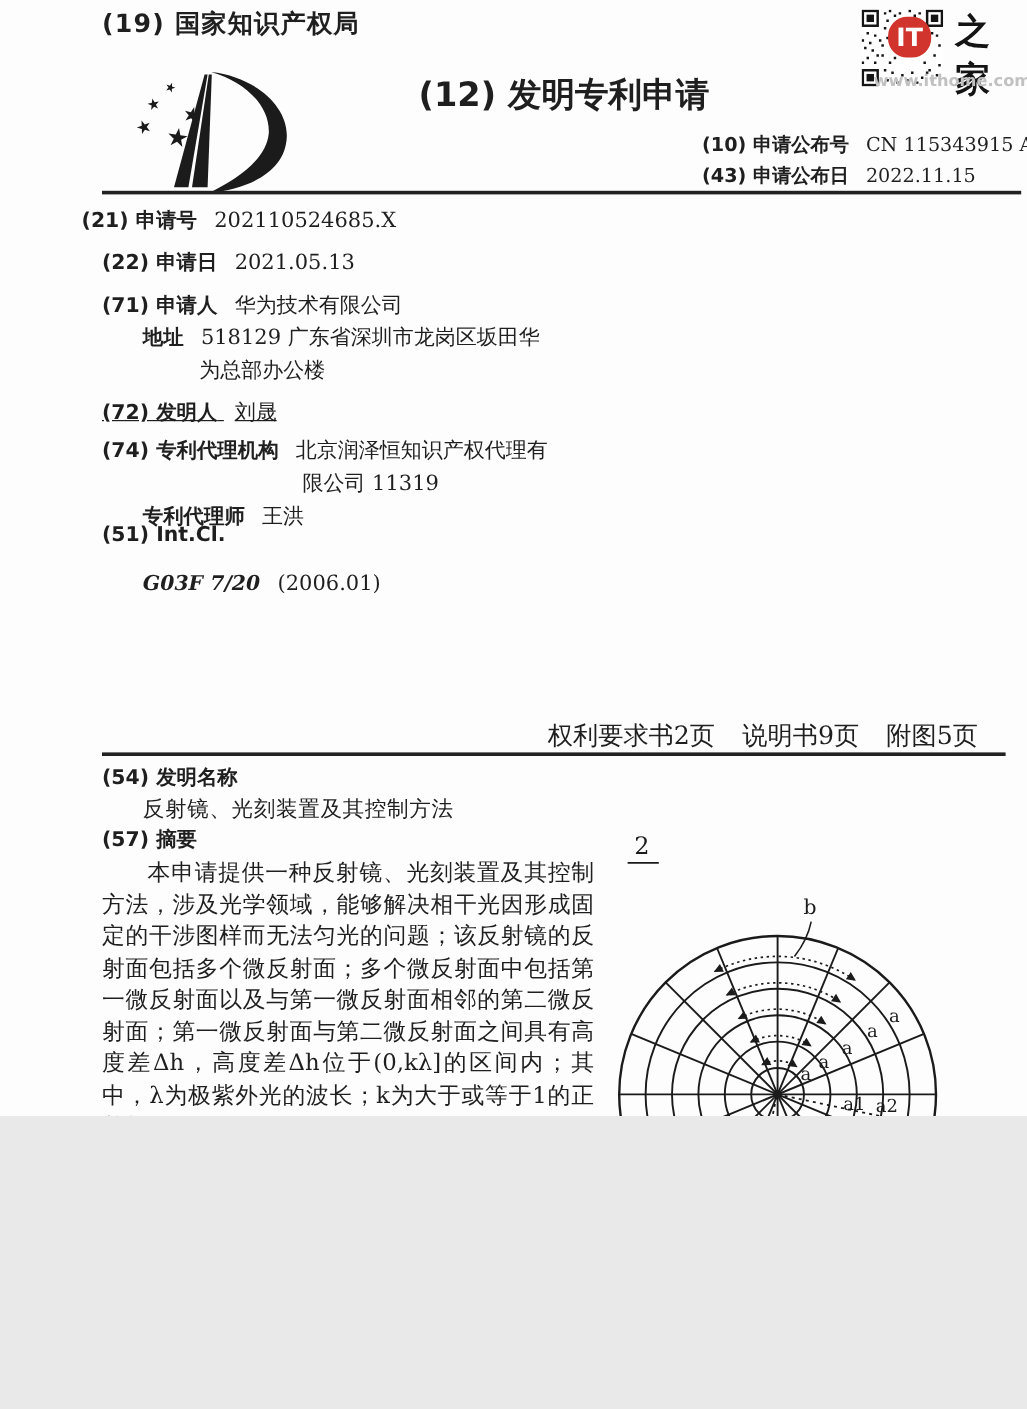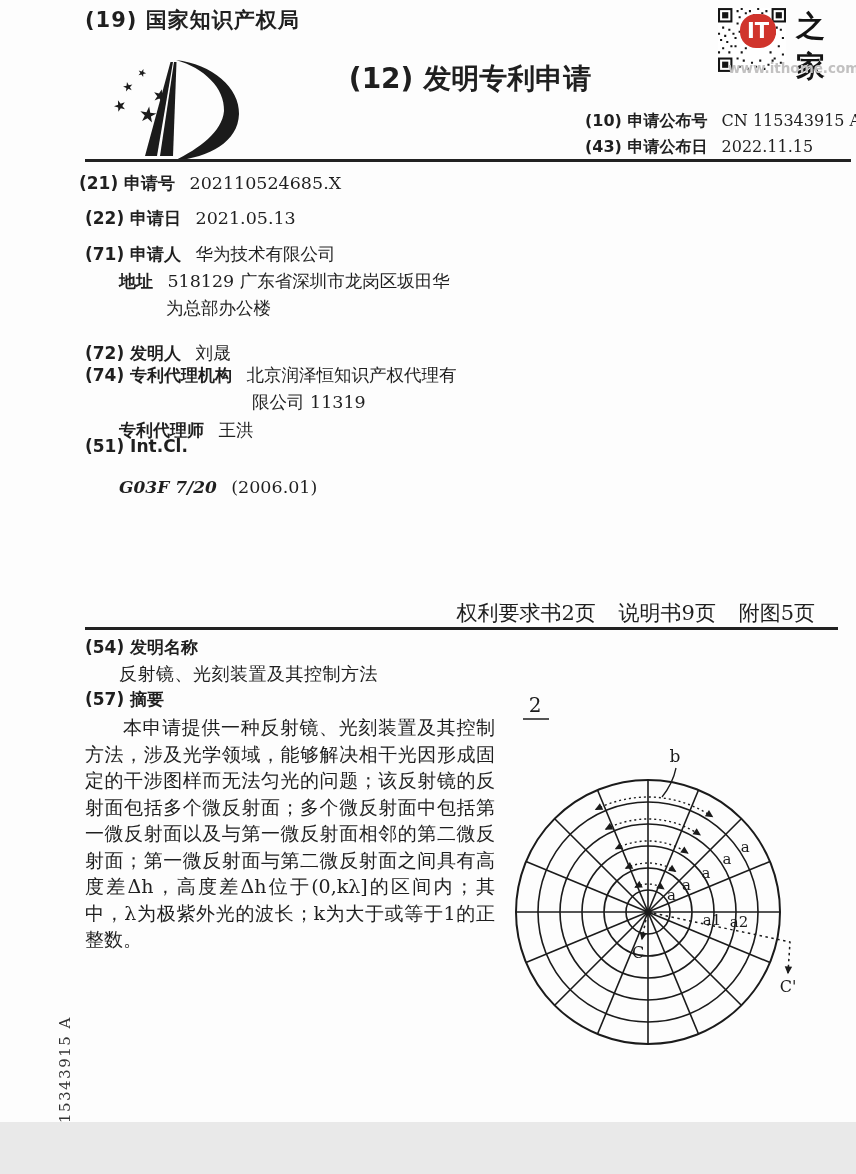--- a/index.html
+++ b/index.html
@@ -1,16 +1,16 @@
 <!DOCTYPE html>
 <html><head>
 <meta charset="utf-8">
 <style>
   html,body{margin:0;padding:0;background:#e9e9e9;}
-  .page{position:relative;width:856px;height:1122px;background:#fdfdfd;overflow:hidden;
+  .page{position:relative;width:856px;height:930px;background:#fdfdfd;overflow:hidden;
         font-family:"DejaVu Sans",sans-serif;color:#1f1f1f;}
   .lb{font-family:"DejaVu Sans",sans-serif;font-weight:bold;}
   .vl{font-family:"DejaVu Serif",serif;margin-left:9px;}
   .rule{position:absolute;background:#222;height:2.5px;}
   .office{position:absolute;left:85px;top:6px;font-size:21px;font-weight:bold;letter-spacing:1px;}
   .doc-type{position:absolute;left:330px;top:60px;width:280px;text-align:center;font-size:28px;font-weight:bold;}
   .publine{position:absolute;left:585px;font-size:16px;white-space:nowrap;}
   .pub1{top:111px;}
   .pub2{top:137px;}
   .row{position:absolute;font-size:17px;white-space:nowrap;}
@@ -89,40 +89,40 @@
     <span class="lb">(10) 申请公布号</span>
     <span class="vl">CN 115343915 A</span>
   </div>
   <div class="publine pub2">
     <span class="lb">(43) 申请公布日</span>
     <span class="vl">2022.11.15</span>
   </div>
 
   <div class="rule" style="left:85px;top:159px;width:766px;"></div>
 
-  <div class="row" style="left:79px;top:172px;">
+  <div class="row" style="left:68px;top:172px;">
     <span class="lb">(21) 申请号</span>
     <span class="vl">202110524685.X</span>
   </div>
   <div class="row" style="left:85px;top:207px;">
     <span class="lb">(22) 申请日</span>
     <span class="vl">2021.05.13</span>
   </div>
   <div class="row" style="left:85px;top:242px;">
     <span class="lb">(71) 申请人</span>
     <span class="vl">华为技术有限公司</span>
   </div>
   <div class="row" style="left:119px;top:269px;">
     <span class="lb">地址</span>
     <span class="vl">518129 广东省深圳市龙岗区坂田华</span>
   </div>
   <div class="row" style="left:166px;top:296px;">
     <span class="vl" style="margin-left:0;">为总部办公楼</span>
   </div>
-  <div class="row" style="left:85px;top:341px;">
+  <div class="row" style="left:85px;top:331px;text-decoration:underline;">
     <span class="lb">(72) 发明人</span>
     <span class="vl">刘晟</span>
   </div>
   <div class="row" style="left:85px;top:363px;">
     <span class="lb">(74) 专利代理机构</span>
     <span class="vl">北京润泽恒知识产权代理有</span>
   </div>
   <div class="row" style="left:252px;top:390px;">
     <span class="vl" style="margin-left:0;">限公司 11319</span>
   </div>

